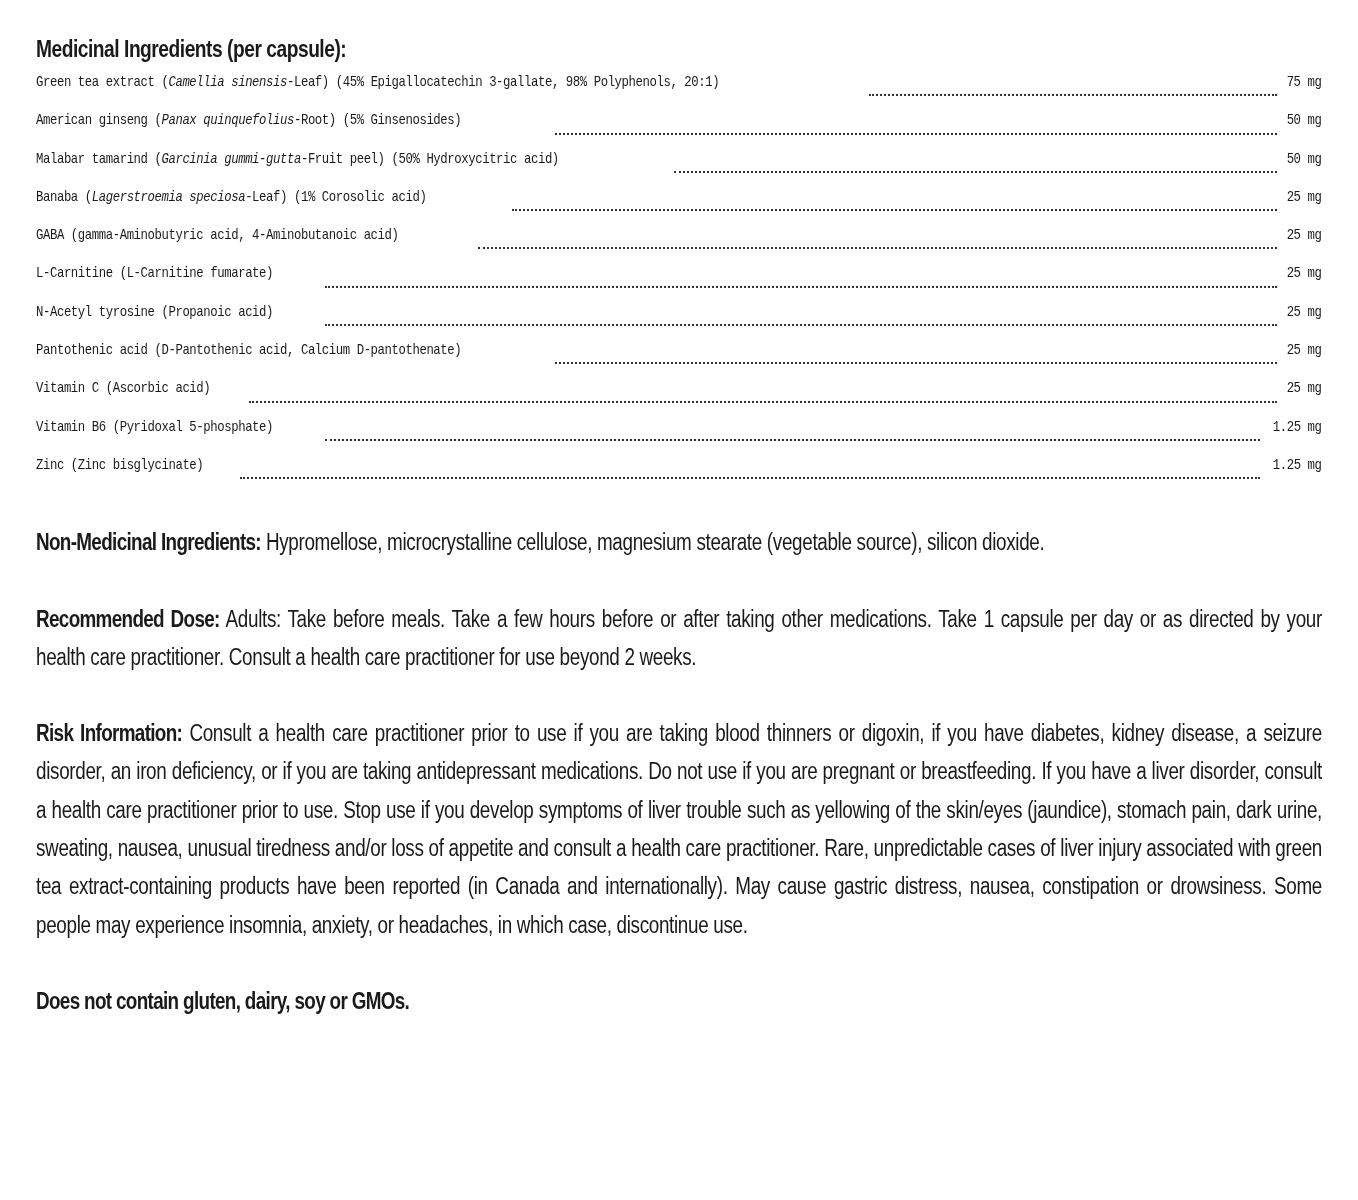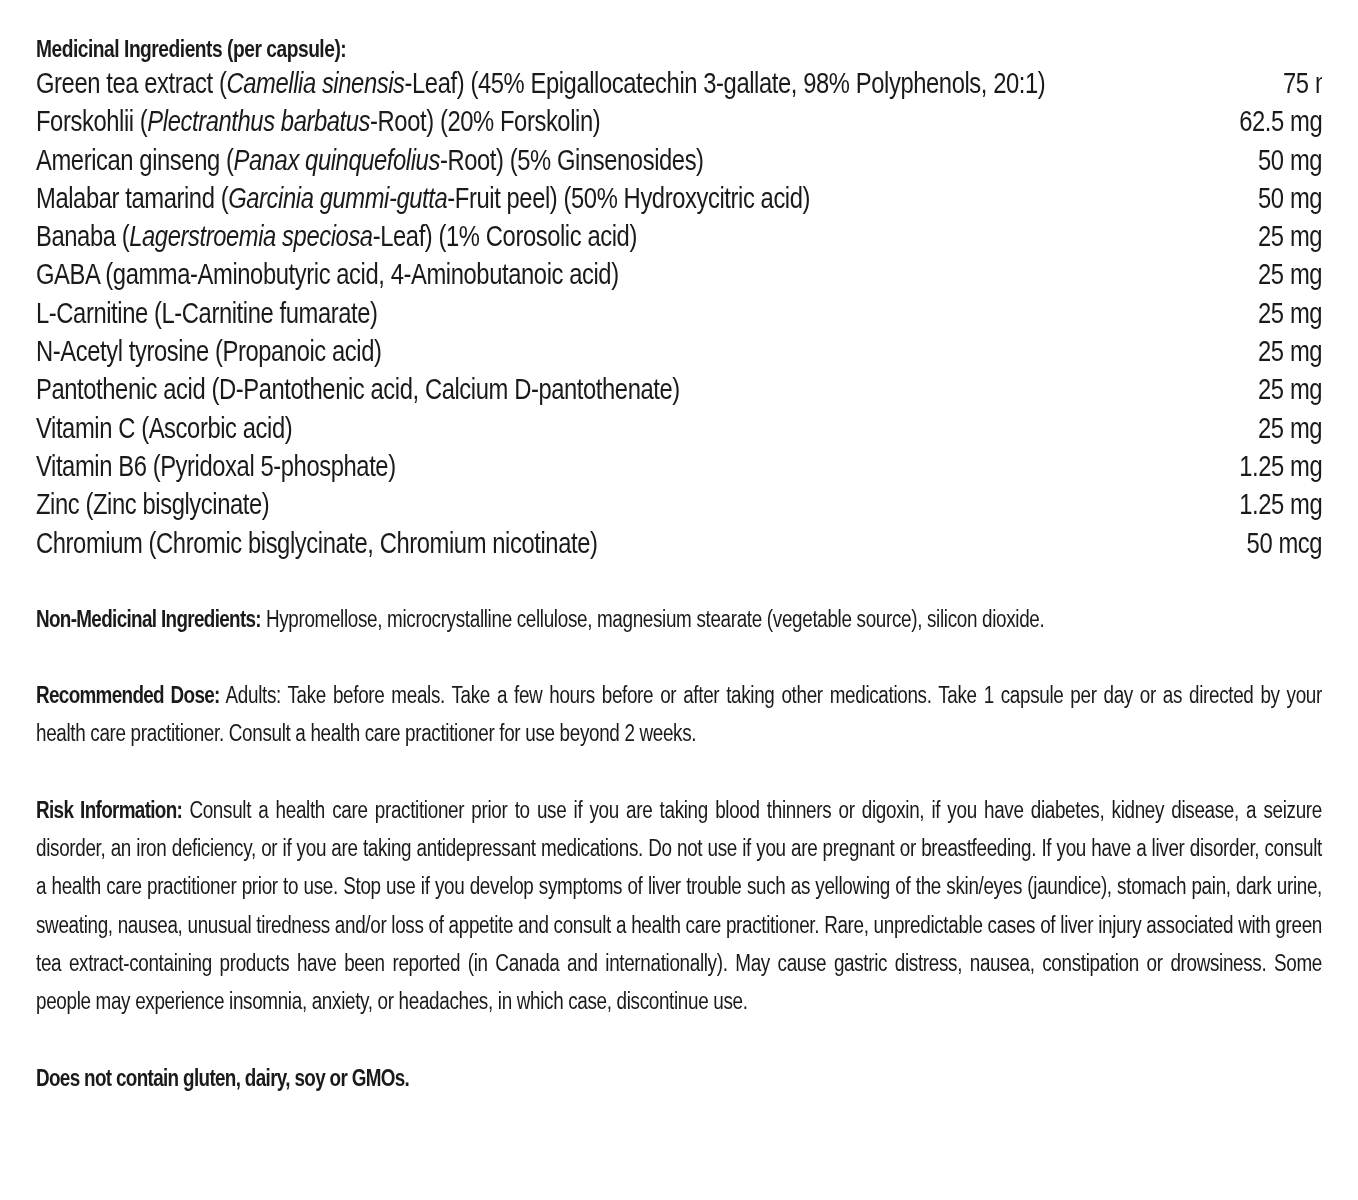--- a/index.html
+++ b/index.html
@@ -29,27 +29,28 @@
       transform-origin: left center;
       white-space: nowrap;
     }
     .ing-list {
       margin: 0;
       padding: 0;
       list-style: none;
     }
     .ing-row {
       display: flex;
-      align-items: flex-start;
+      align-items: flex-end;
       height: 38.3px;
       line-height: 38.3px;
-      font-size: 29px;
+      font-size: 15px;
       letter-spacing: -0.5px;
       white-space: nowrap;
       overflow: hidden;
+      font-family: Liberation Mono, monospace;
     }
     .ing-name {
       flex: 0 0 auto;
       transform: scaleX(0.82);
       transform-origin: left center;
       display: inline-block;
     }
     .ing-name i { font-style: italic; }
     .ing-dots {
       flex: 1 1 auto;
@@ -96,25 +97,20 @@
   <div class="heading">Medicinal Ingredients (per capsule):</div>
 
   <ul class="ing-list">
 
     <li class="ing-row">
         <span class="ing-name"><span>Green tea extract (</span><i>Camellia sinensis</i><span>-Leaf) (45% Epigallocatechin 3-gallate, 98% Polyphenols, 20:1)</span></span>
         <span class="ing-dots"></span>
         <span class="ing-amount">75 mg</span>
       </li>
     <li class="ing-row">
-        <span class="ing-name"><span>Forskohlii (</span><i>Plectranthus barbatus</i><span>-Root) (20% Forskolin)</span></span>
-        <span class="ing-dots"></span>
-        <span class="ing-amount">62.5 mg</span>
-      </li>
-    <li class="ing-row">
         <span class="ing-name"><span>American ginseng (</span><i>Panax quinquefolius</i><span>-Root) (5% Ginsenosides)</span></span>
         <span class="ing-dots"></span>
         <span class="ing-amount">50 mg</span>
       </li>
     <li class="ing-row">
         <span class="ing-name"><span>Malabar tamarind (</span><i>Garcinia gummi-gutta</i><span>-Fruit peel) (50% Hydroxycitric acid)</span></span>
         <span class="ing-dots"></span>
         <span class="ing-amount">50 mg</span>
       </li>
     <li class="ing-row">
@@ -150,25 +146,20 @@
     <li class="ing-row">
         <span class="ing-name"><span>Vitamin B6 (Pyridoxal 5-phosphate)</span><i></i><span></span></span>
         <span class="ing-dots"></span>
         <span class="ing-amount">1.25 mg</span>
       </li>
     <li class="ing-row">
         <span class="ing-name"><span>Zinc (Zinc bisglycinate)</span><i></i><span></span></span>
         <span class="ing-dots"></span>
         <span class="ing-amount">1.25 mg</span>
       </li>
-    <li class="ing-row">
-        <span class="ing-name"><span>Chromium (Chromic bisglycinate, Chromium nicotinate)</span><i></i><span></span></span>
-        <span class="ing-dots"></span>
-        <span class="ing-amount">50 mcg</span>
-      </li>
   </ul>
 
   <div class="squeeze sect-nonmed">
     <p class="para">
       <span class="lbl">Non-Medicinal Ingredients:</span><span> Hypromellose, microcrystalline cellulose, magnesium stearate (vegetable source), silicon dioxide.</span>
     </p>
   </div>
 
   <div class="squeeze sect-dose">
     <p class="para">

